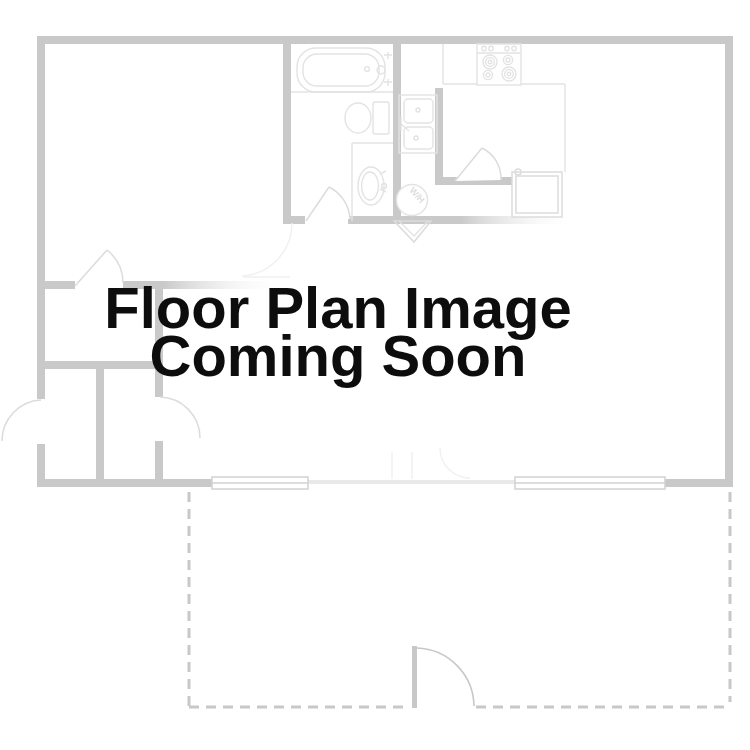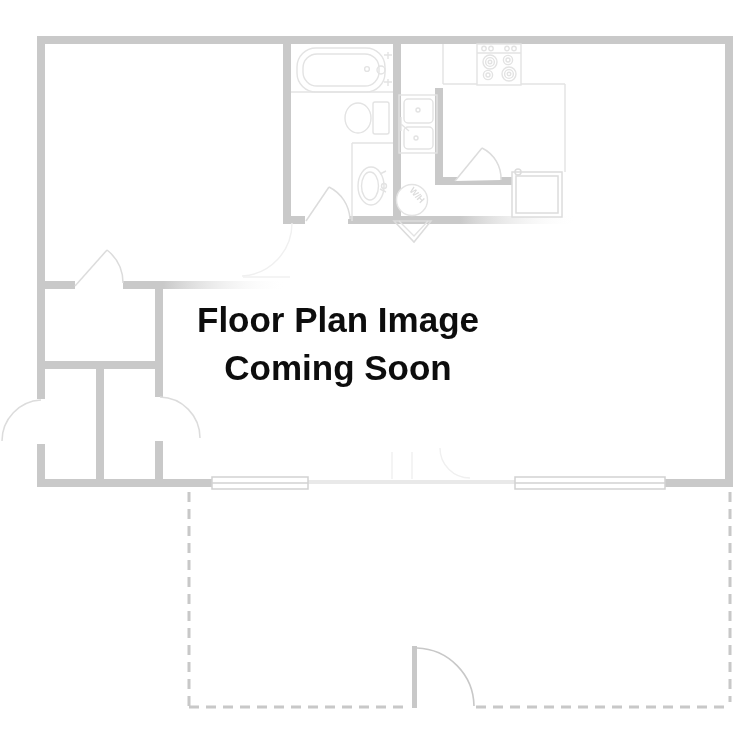--- a/index.html
+++ b/index.html
@@ -13,23 +13,23 @@
   .fx{fill:none;stroke:var(--fixture,#e3e3e3);stroke-width:1.4;}
   .fxw{fill:#ffffff;stroke:var(--fixture,#e3e3e3);stroke-width:1.4;}
   .fxs{fill:none;stroke:var(--fixture_strong,#dcdcdc);stroke-width:1.5;}
   .fxsw{fill:#ffffff;stroke:var(--fixture_strong,#dcdcdc);stroke-width:1.5;}
   .faint{fill:none;stroke:var(--faint,#f0f0f0);stroke-width:1.4;}
   .dash{fill:none;stroke:var(--dashed,#c8c8c8);stroke-width:3;stroke-dasharray:10 7;}
   .win{fill:#ffffff;stroke:var(--window_frame,#d2d2d2);stroke-width:1.5;}
   .whtext{fill:var(--fixture_strong,#dcdcdc);font-family:"Liberation Sans",sans-serif;
           font-size:9px;font-weight:bold;}
 
-  .watermark{position:absolute;left:0;top:296px;width:676px;
+  .watermark{position:absolute;left:0;top:284px;width:676px;
              text-align:center;color:var(--text,#0d0d0d);
-             font-weight:bold;font-size:35px;line-height:48px;
+             font-weight:bold;font-size:58px;line-height:48px;
              letter-spacing:0px;}
   .watermark div{white-space:nowrap;}
 </style>
 </head>
 <body>
 
 <div class="plan-wrap">
 <svg width="750" height="750" viewBox="0 0 750 750" xmlns="http://www.w3.org/2000/svg">
   <defs>
     <linearGradient id="fadeR" x1="0" y1="0" x2="1" y2="0">

